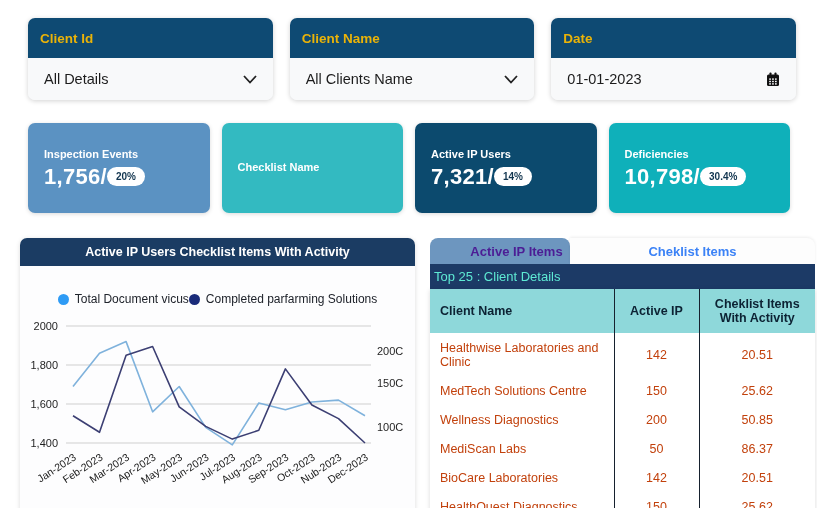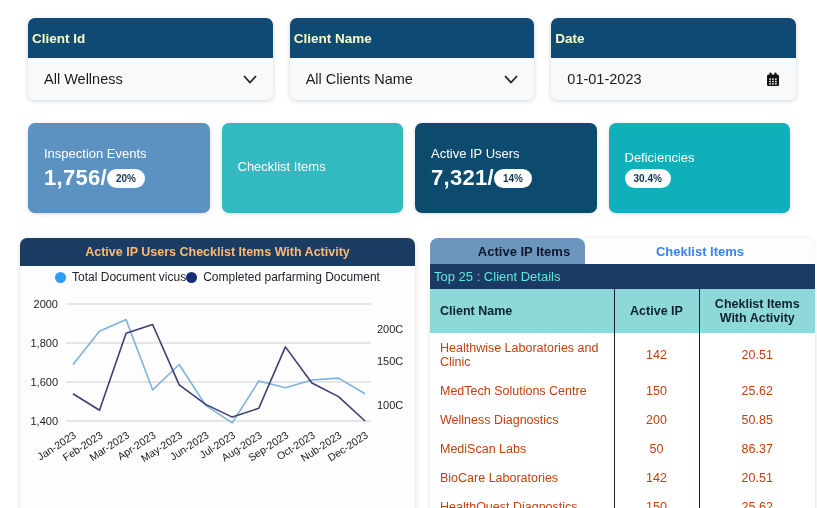--- a/index.html
+++ b/index.html
@@ -18,23 +18,23 @@
   }
   .filter-card {
     flex: 1;
     border-radius: 7px;
     box-shadow: 0 1px 5px rgba(0,0,0,.18);
     overflow: hidden;
     background: #f8f9fa;
   }
   .filter-head {
     background: #0e4a73;
-    color: #fef9c3;
+    color: #eab308;
     font-size: 13.5px; font-weight: bold;
-    padding: 13px 4px 12px;
+    padding: 13px 12px 12px;
   }
   .filter-body {
     display: flex; align-items: center; justify-content: space-between;
     padding: 13px 16px;
     font-size: 14.5px; color: #1c1c1c;
     background: #f8f9fa;
     cursor: pointer;
   }
   .filter-body .chev svg, .filter-body .cal svg { display: block; }
 
@@ -45,21 +45,21 @@
   }
   .kpi-card {
     flex: 1;
     border-radius: 7px;
     color: #fff;
     padding: 15px 16px 14px;
     min-height: 90px;
     display: flex; flex-direction: column; justify-content: center;
     box-shadow: 0 1px 4px rgba(0,0,0,.15);
   }
-  .kpi-label { font-size: 13px; font-weight: normal; margin-bottom: 4px; }
+  .kpi-label { font-size: 11px; font-weight: bold; margin-bottom: 4px; }
   .kpi-value-row { display: flex; align-items: center; }
   .kpi-value { font-size: 22px; font-weight: bold; letter-spacing: .3px; }
   .kpi-badge {
     background: #fff; color: #12354f;
     font-size: 10px; font-weight: bold;
     border-radius: 10px;
     padding: 4px 9px;
   }
 
   
@@ -72,48 +72,48 @@
   
   .chart-panel {
     width: 395px;
     border-radius: 7px;
     box-shadow: 0 1px 5px rgba(0,0,0,.14);
     background: #fdfdfe;
     overflow: hidden;
   }
   .chart-title {
     background: #1b3c63;
-    color: #fdba74;
+    color: #ffffff;
     font-size: 12.5px; font-weight: bold;
     text-align: center;
     padding: 7px 6px;
   }
   .legend-row {
     display: flex; justify-content: center; 
-    padding: 4px 4px 2px;
+    padding: 26px 4px 2px;
   }
   .legend-item { display: flex; align-items: center; gap: 6px; font-size: 12px; color: #20242c; font-weight: 500; }
   .legend-dot { width: 11px; height: 11px; border-radius: 50%; }
 
   
   .table-panel {
     flex: 1;
     border-radius: 0 0 8px 8px;
   }
   .tabs-row { display: flex; }
   .tab {
     font-size: 13px;
     padding: 6px 4px 5px;
     text-align: center;
     cursor: pointer;
   }
   .tab.active {
-    width: 155px;
+    width: 140px;
     background: #6d96bf;
-    color: #0f172a;
+    color: #4c1d95;
     font-weight: bold;
     border-radius: 8px 8px 0 0;
     padding-left: 37px;
   }
   .tab.inactive {
     flex: 1;
     background: #fdfdfd;
     color: #3b82f6;
     font-weight: 700;
     border-radius: 0 8px 0 0;
@@ -155,21 +155,21 @@
   svg text { font-family: "Liberation Sans", sans-serif; }
 </style>
 </head>
 <body>
 
 <div class="filters-row">
 
   <div class="filter-card">
     <div class="filter-head">Client Id</div>
     <div class="filter-body">
-      <span>All Wellness</span>
+      <span>All Details</span>
       <span class="chev">
         <svg width="14" height="9" viewBox="0 0 14 9">
             <polyline points="1,1 7,7.5 13,1" fill="none" stroke="#222" stroke-width="1.8"></polyline>
           </svg>
       </span>
     </div>
   </div>
 
   <div class="filter-card">
     <div class="filter-head">Client Name</div>
@@ -212,49 +212,50 @@
 
 <div class="kpi-row">
   <div class="kpi-card" style="background: rgb(91, 146, 194);">
     <div class="kpi-label">Inspection Events</div>
     <div class="kpi-value-row">
       <span class="kpi-value">1,756/</span>
       <span class="kpi-badge">20%</span>
     </div>
   </div>
   <div class="kpi-card" style="background: rgb(51, 186, 193);">
-    <div class="kpi-label">Checklist Items</div>
+    <div class="kpi-label">Checklist Name</div>
   </div>
   <div class="kpi-card" style="background: #0c4a6e;">
     <div class="kpi-label">Active IP Users</div>
     <div class="kpi-value-row">
       <span class="kpi-value">7,321/</span>
       <span class="kpi-badge">14%</span>
     </div>
   </div>
   <div class="kpi-card" style="background: rgb(15, 176, 186);">
     <div class="kpi-label">Deficiencies</div>
     <div class="kpi-value-row">
+      <span class="kpi-value">10,798/</span>
       <span class="kpi-badge">30.4%</span>
     </div>
   </div>
 </div>
 
 <div class="main-row">
 
   <div class="chart-panel">
     <div class="chart-title">Active IP Users Checklist Items With Activity</div>
     <div class="legend-row">
       <div class="legend-item">
         <span class="legend-dot" id="dot0" style="background: rgb(46, 155, 245);"></span>
         <span>Total Document vicus</span>
       </div>
       <div class="legend-item">
         <span class="legend-dot" id="dot1" style="background: rgb(26, 43, 122);"></span>
-        <span>Completed parfarming Document</span>
+        <span>Completed parfarming Solutions</span>
       </div>
     </div>
     <div id="chart-host"><svg width="395" height="228" viewBox="0 0 395 228">
           <line x1="46" y1="18" x2="351" y2="18" stroke="#cfcfcf" stroke-width="1"></line>
           <text x="38" y="21.5" text-anchor="end" font-size="11" fill="#1f1f1f">2000</text>
           <line x1="46" y1="57" x2="351" y2="57" stroke="#cfcfcf" stroke-width="1"></line>
           <text x="38" y="60.5" text-anchor="end" font-size="11" fill="#1f1f1f">1,800</text>
           <line x1="46" y1="96" x2="351" y2="96" stroke="#cfcfcf" stroke-width="1"></line>
           <text x="38" y="99.5" text-anchor="end" font-size="11" fill="#1f1f1f">1,600</text>
           <line x1="46" y1="135" x2="351" y2="135" stroke="#cfcfcf" stroke-width="1"></line>

